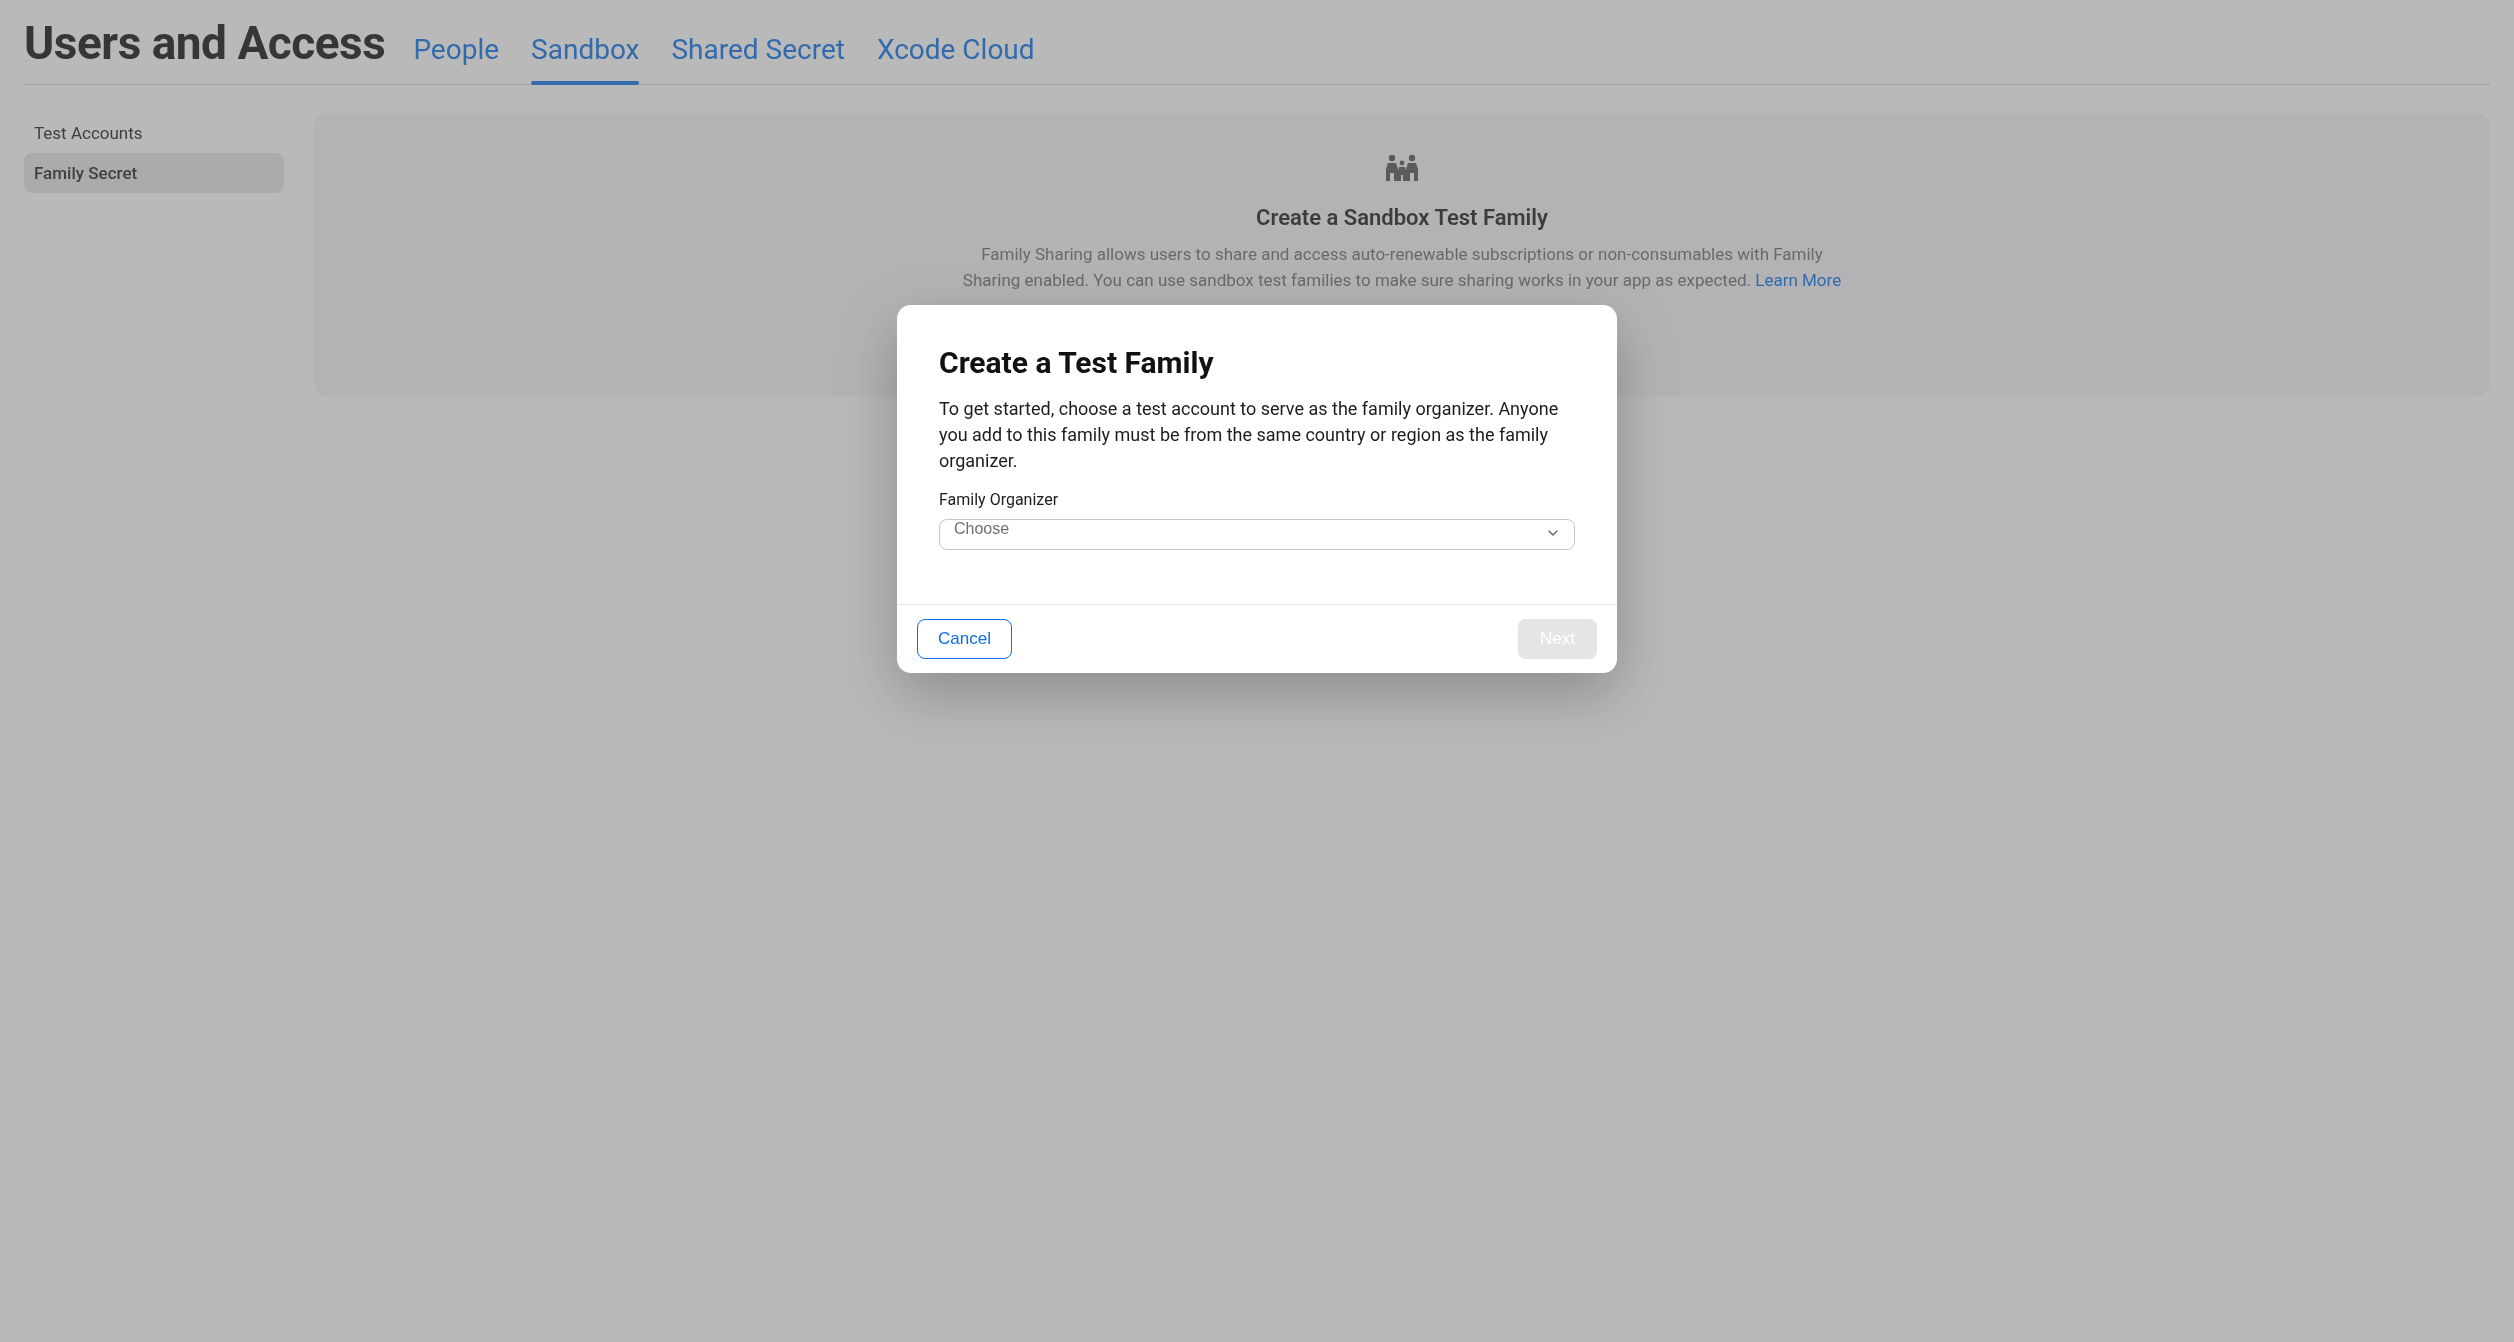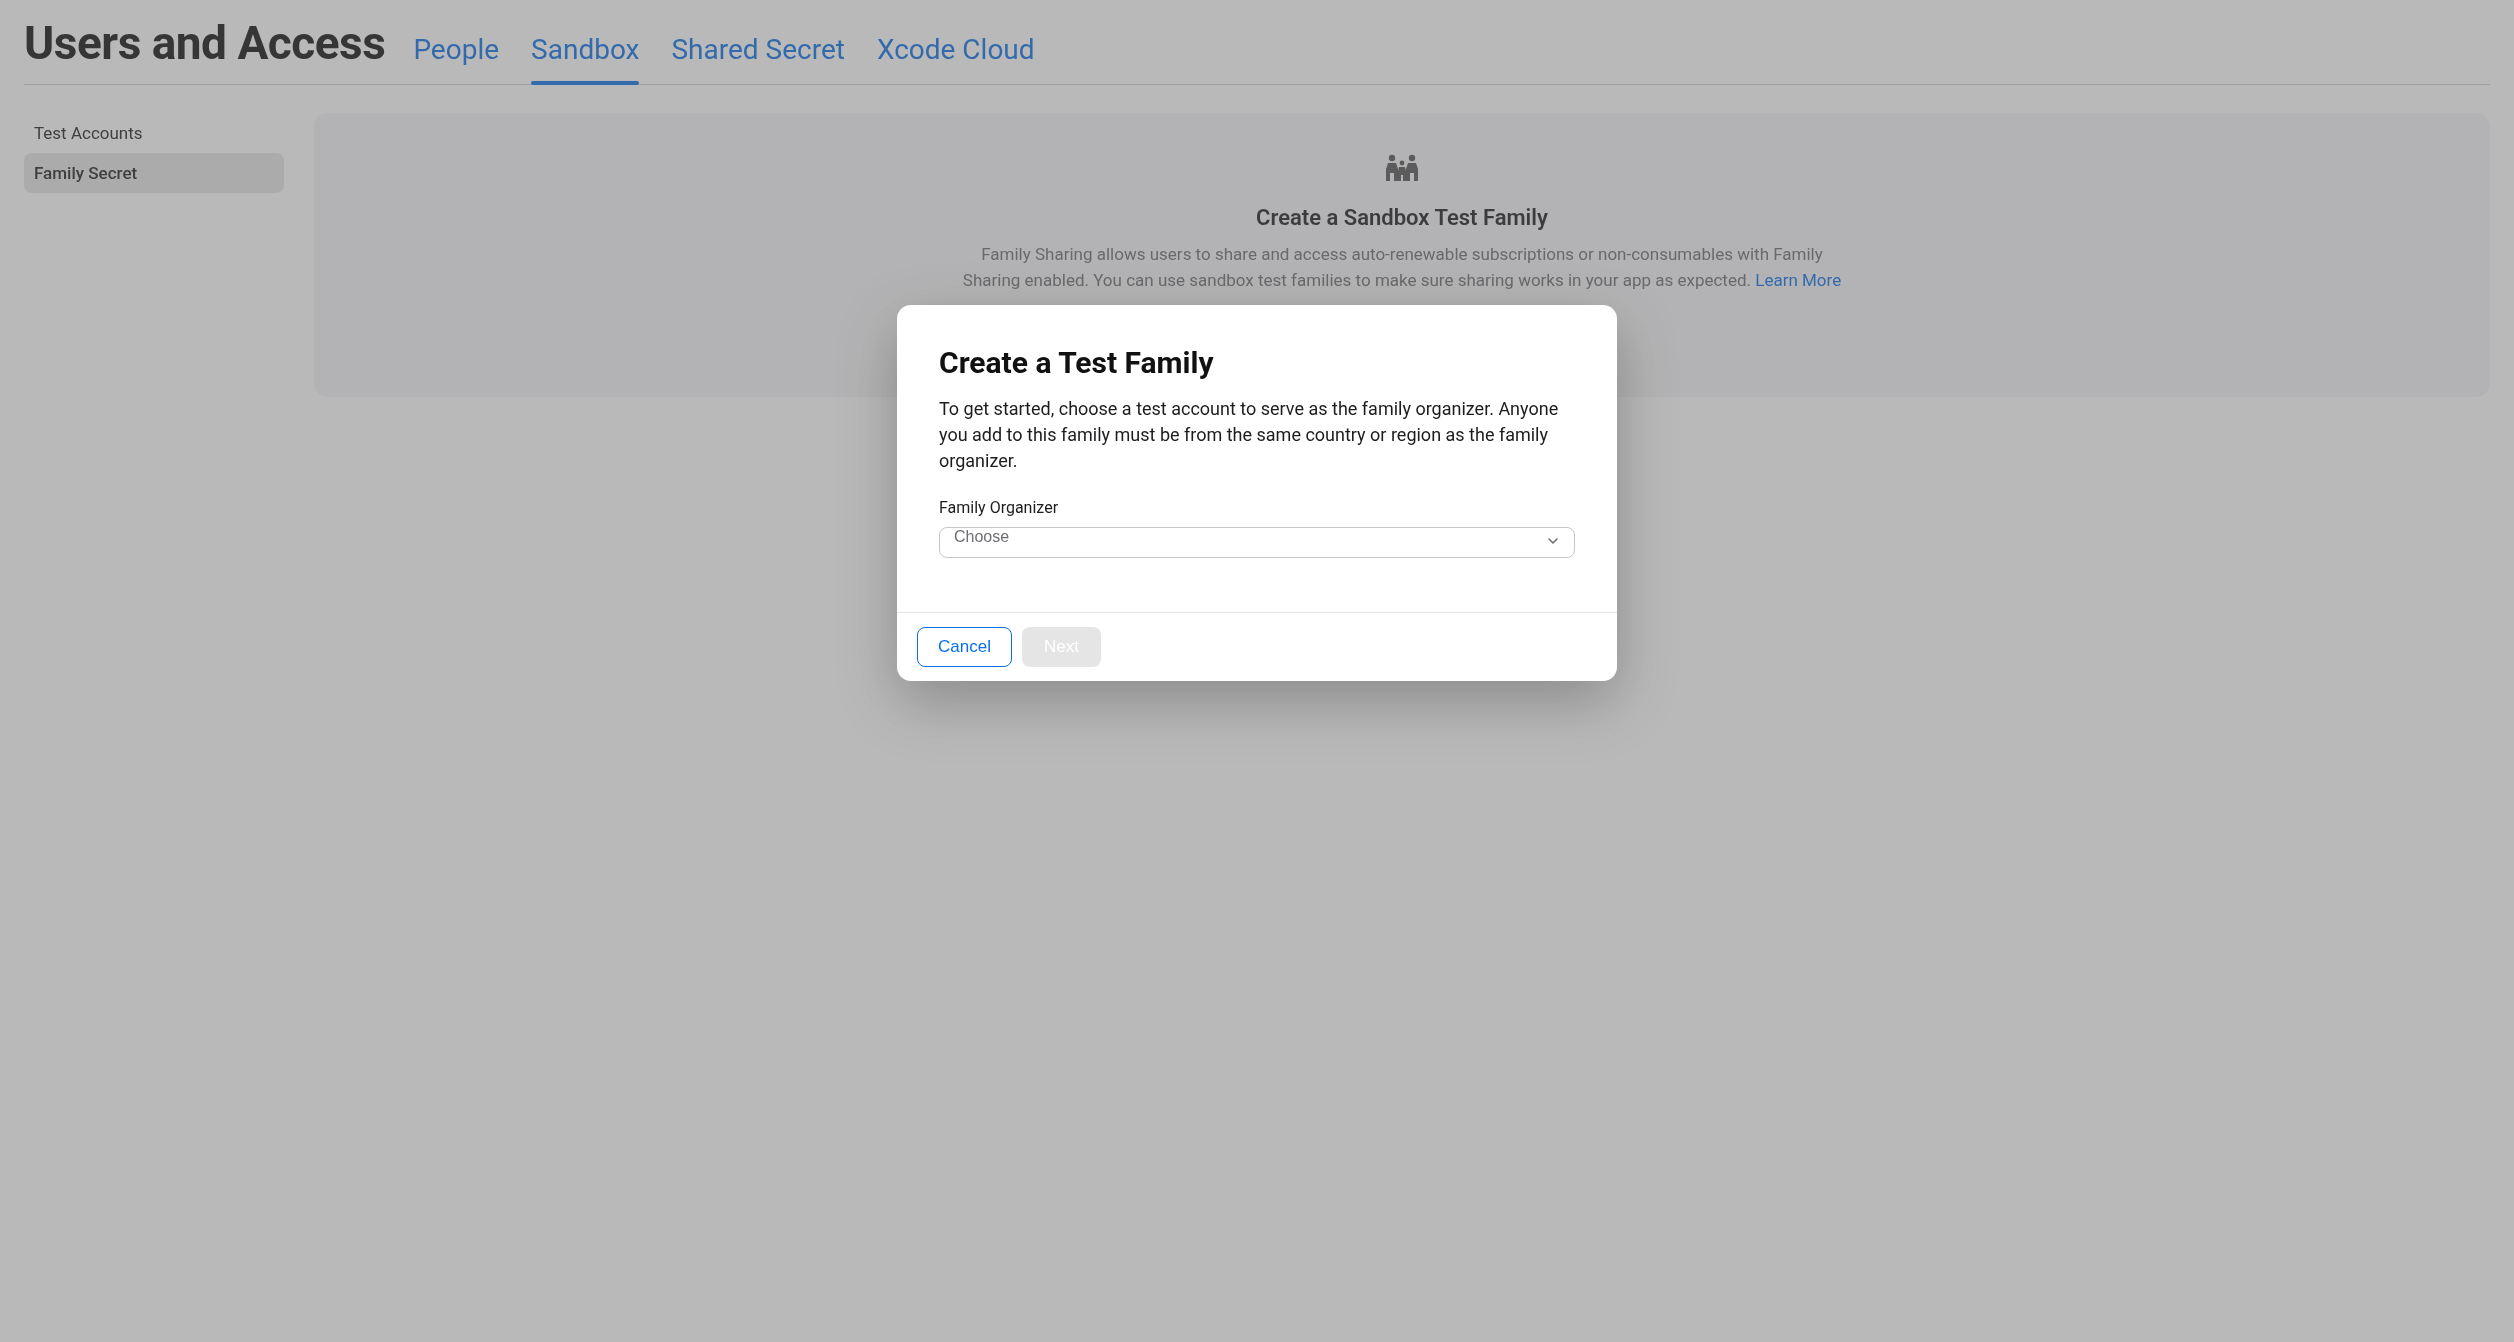--- a/index.html
+++ b/index.html
@@ -130,21 +130,21 @@
   .modal-title {
     font-size: 30px;
     font-weight: 700;
     color: #111;
     margin-bottom: 16px;
   }
   .modal-desc {
     font-size: 18px;
     line-height: 1.45;
     color: #1d1d1f;
-    margin-bottom: 24px;
+    margin-bottom: 16px;
   }
   .field-label {
     font-size: 16px;
     color: #1d1d1f;
     margin-bottom: 10px;
   }
   .select-wrap {
     position: relative;
     width: 100%;
   }
@@ -164,21 +164,21 @@
     position: absolute;
     right: 14px;
     top: 50%;
     transform: translateY(-50%);
     color: #6e6e73;
   }
   .modal-footer {
     border-top: 1px solid #e5e5e5;
     padding: 14px 20px;
     display: flex;
-    justify-content: flex-start;
+    justify-content: space-between;
     gap: 10px;
   }
   .btn-outline {
     background: #fff;
     border: 1px solid #0a6fe8;
     color: #0a6fe8;
     font-size: 17px;
     padding: 9px 20px;
     border-radius: 8px;
     cursor: pointer;

